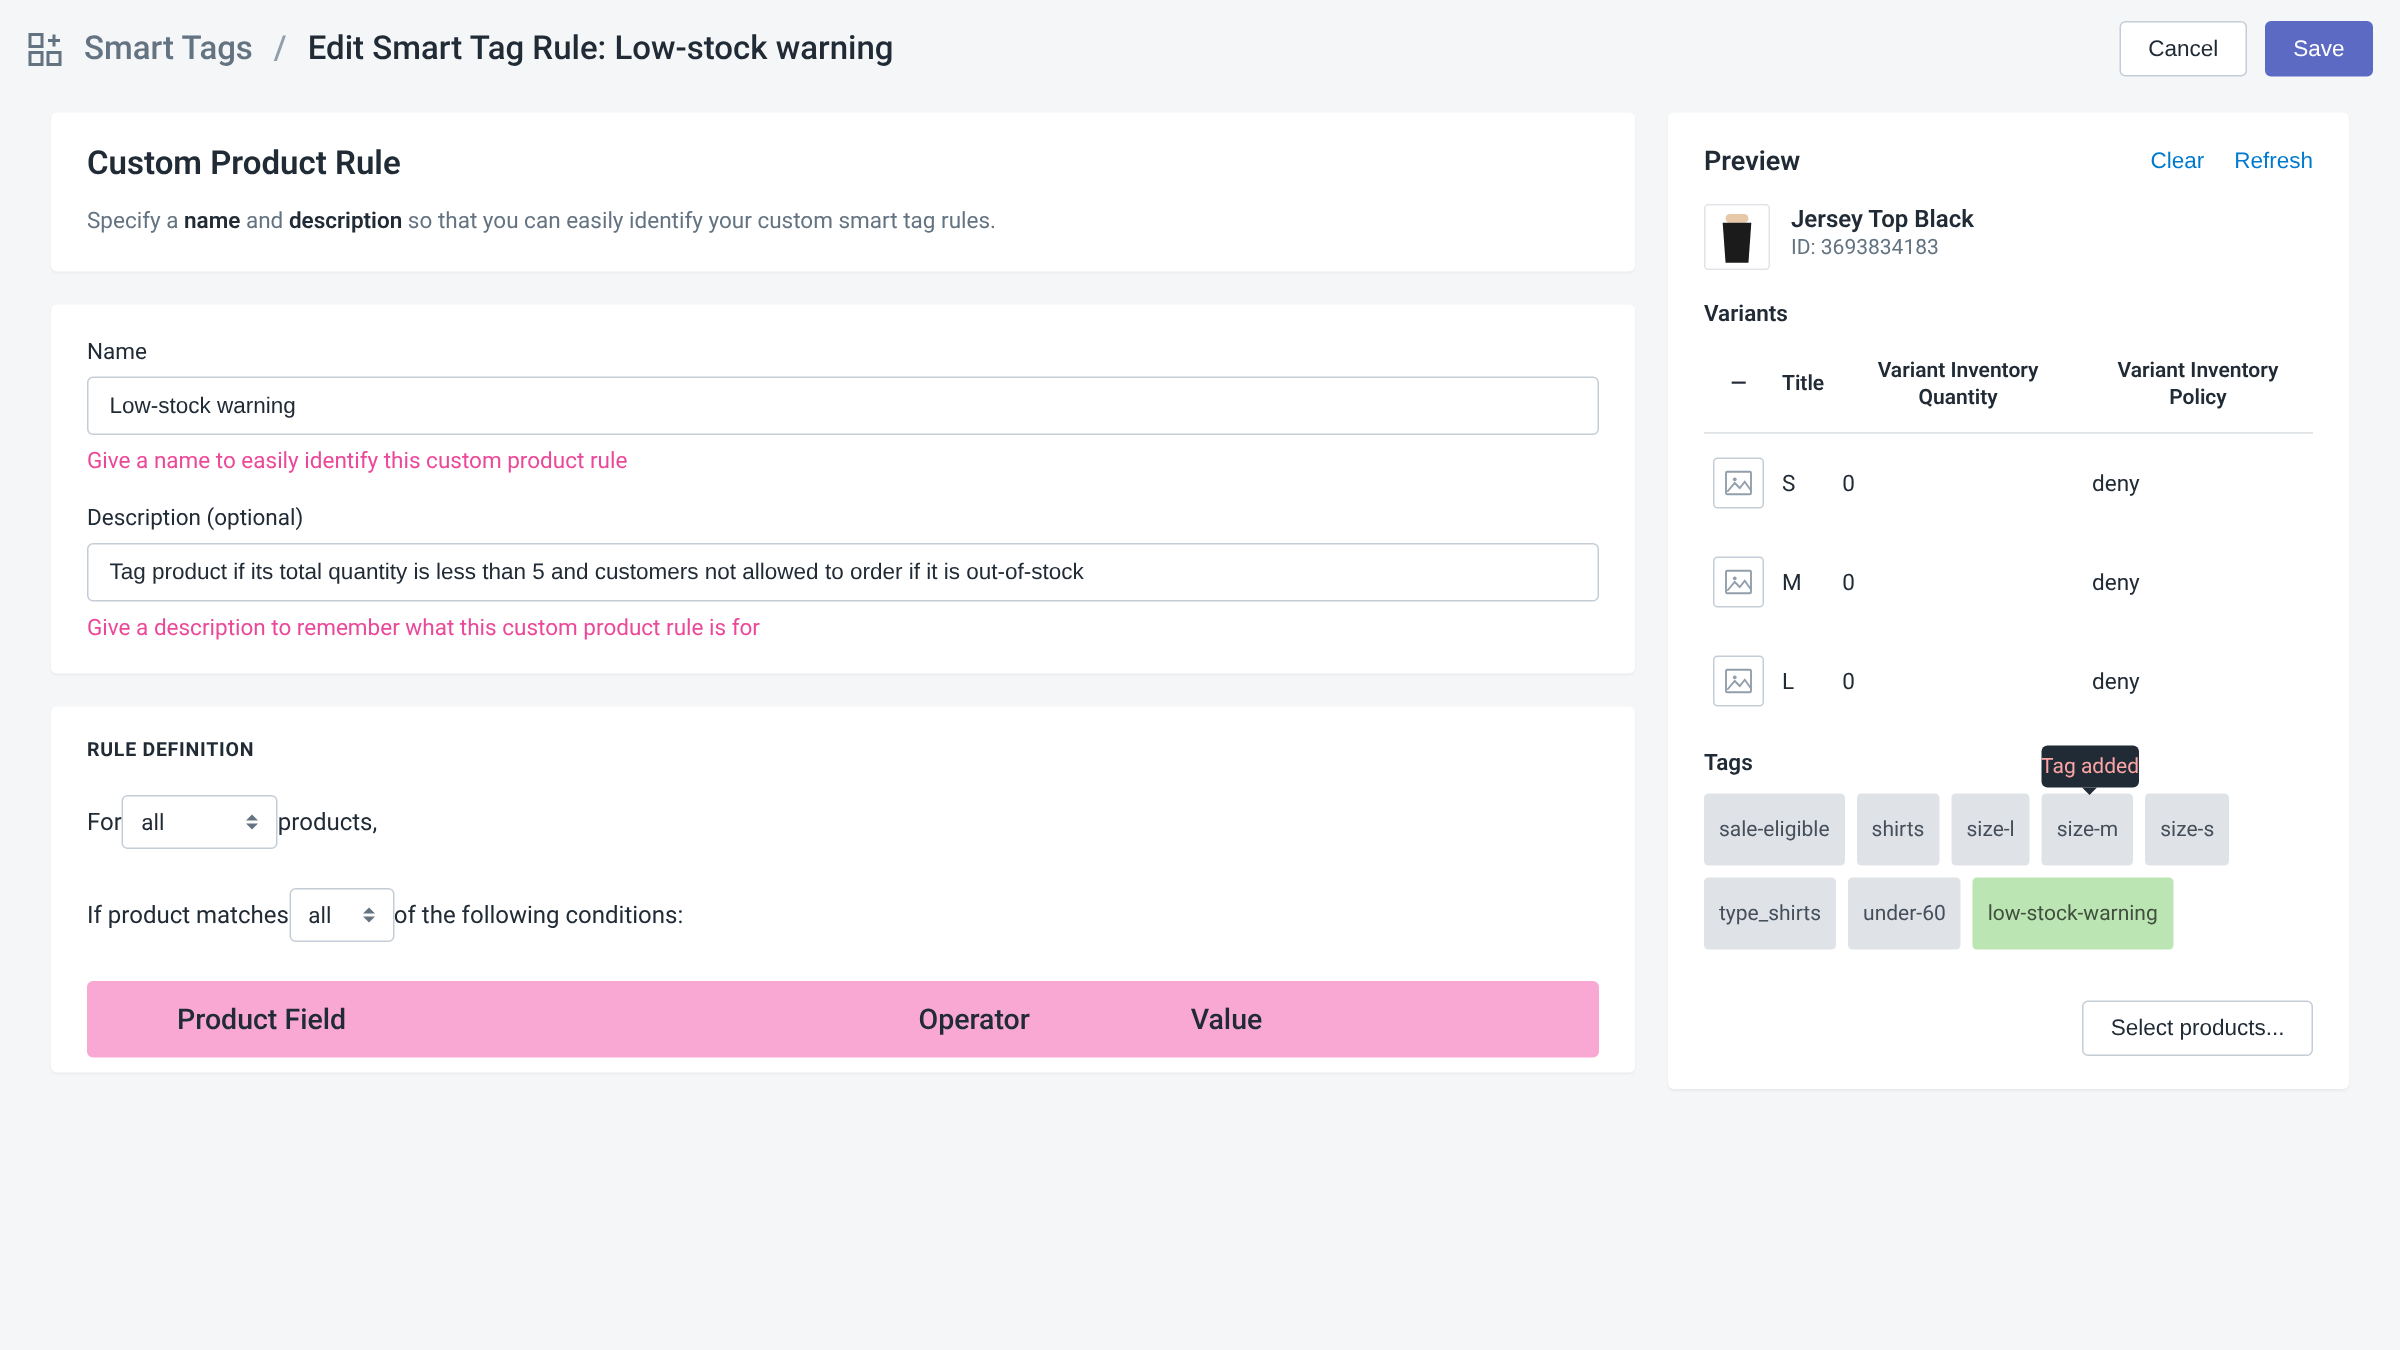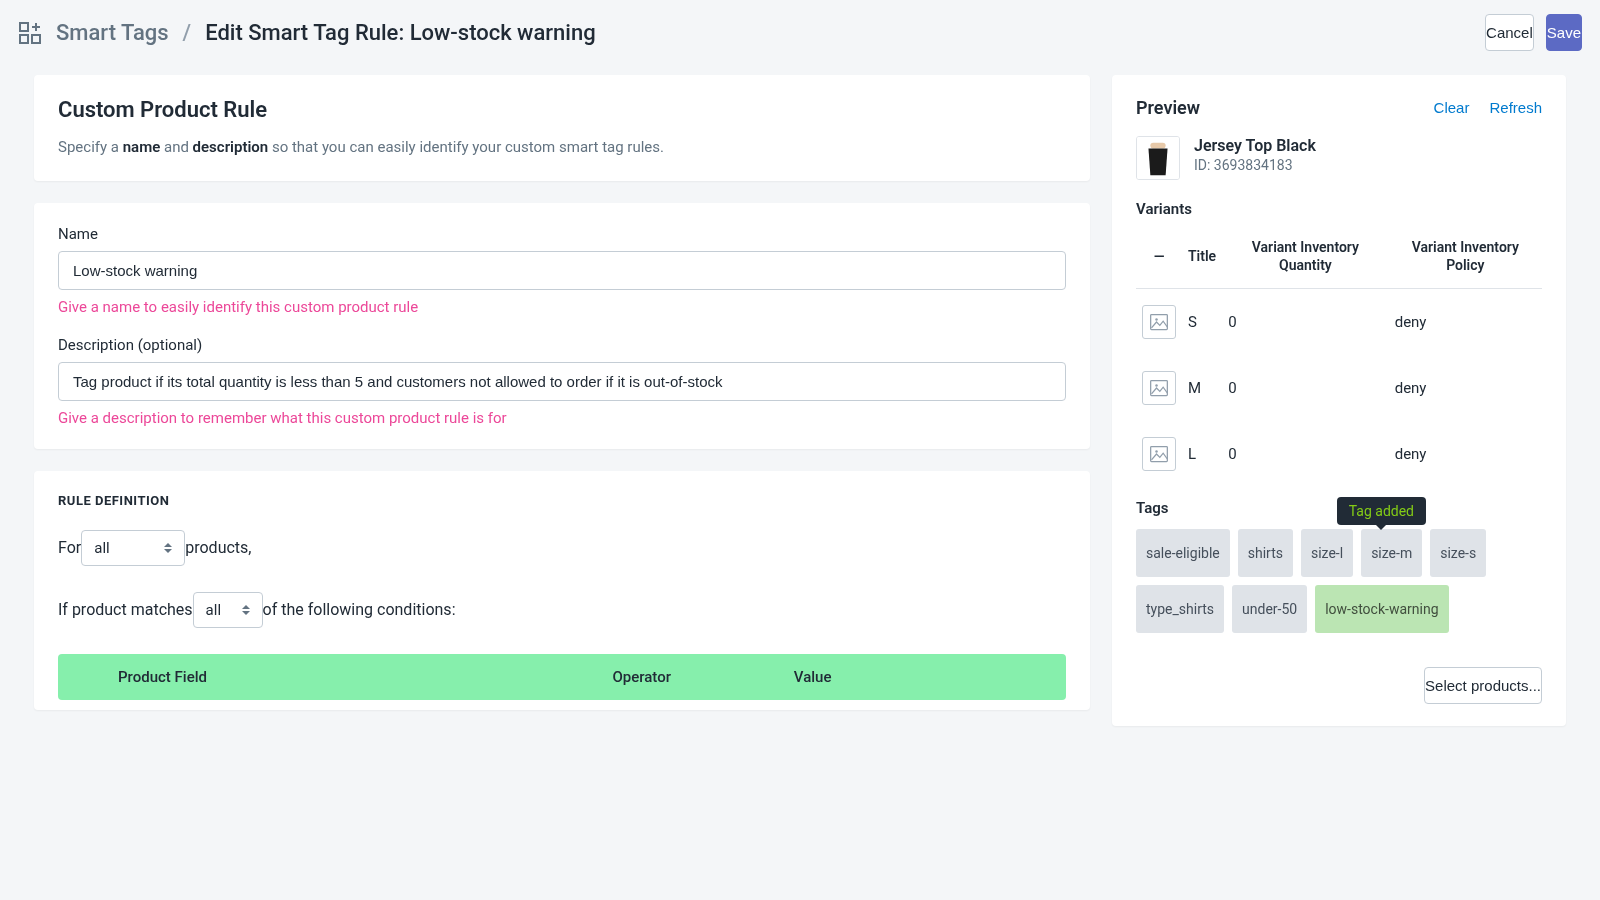--- a/index.html
+++ b/index.html
@@ -27,21 +27,21 @@
   }
   .breadcrumb .app-icon {
     width: 24px; height: 24px;
     display: inline-block;
   }
   .breadcrumb .sep { color: #919eab; }
   .breadcrumb .current { color: #212b36; }
   .top-actions { display: flex; gap: 12px; }
   .btn {
     font-size: 15px;
-    padding: 9px 0;
+    padding: 9px 18px;
     border-radius: 4px;
     cursor: pointer;
     border: 1px solid #c4cdd5;
     background: #fff;
     color: #212b36;
     font-weight: 500;
   }
   .btn-primary {
     background: #5c6ac4;
     border-color: #5c6ac4;
@@ -130,24 +130,24 @@
     content: "";
     display: block;
     width: 0; height: 0;
     border-left: 4px solid transparent;
     border-right: 4px solid transparent;
   }
   .select .caret::before { border-bottom: 4px solid #637381; }
   .select .caret::after { border-top: 4px solid #637381; }
   .cond-table-head {
     display: flex;
-    background: #86efac;
+    background: #f9a8d4;
     border-radius: 4px;
     padding: 14px 0;
-    font-size: 15px;
+    font-size: 19px;
     font-weight: 500;
     color: #212b36;
   }
   .cond-table-head .col-field { flex: 0 0 55%; padding-left: 60px; }
   .cond-table-head .col-op { flex: 0 0 18%; }
   .cond-table-head .col-val { flex: 1; }
   
   .preview-head {
     display: flex;
     align-items: center;
@@ -205,23 +205,23 @@
     padding: 16px 10px;
     border-radius: 3px;
   }
   .tag.green {
     background: #bbe5b3;
     color: #414f3e;
   }
   .tooltip {
     position: absolute;
     background: #212b36;
-    color: #84cc16;
+    color: #fca5a5;
     font-size: 14px;
-    padding: 6px 12px;
+    padding: 6px 0;
     border-radius: 4px;
     top: -2px;
     right: 116px;
     white-space: nowrap;
   }
   .tooltip::after {
     content: "";
     position: absolute;
     bottom: -5px;
     left: 50%;
@@ -393,21 +393,21 @@
       <div class="tags-wrap">
         <div class="sub-heading">Tags</div>
         <div class="tooltip">Tag added</div>
         <div class="tag-list" id="tag-list">
             <span class="tag">sale-eligible</span>
             <span class="tag">shirts</span>
             <span class="tag">size-l</span>
             <span class="tag">size-m</span>
             <span class="tag">size-s</span>
             <span class="tag">type_shirts</span>
-            <span class="tag">under-50</span>
+            <span class="tag">under-60</span>
             <span class="tag green">low-stock-warning</span>
           </div>
       </div>
 
       <div class="select-products-row">
         <button class="btn">Select products...</button>
       </div>
     </div>
   </div>
 </div>

